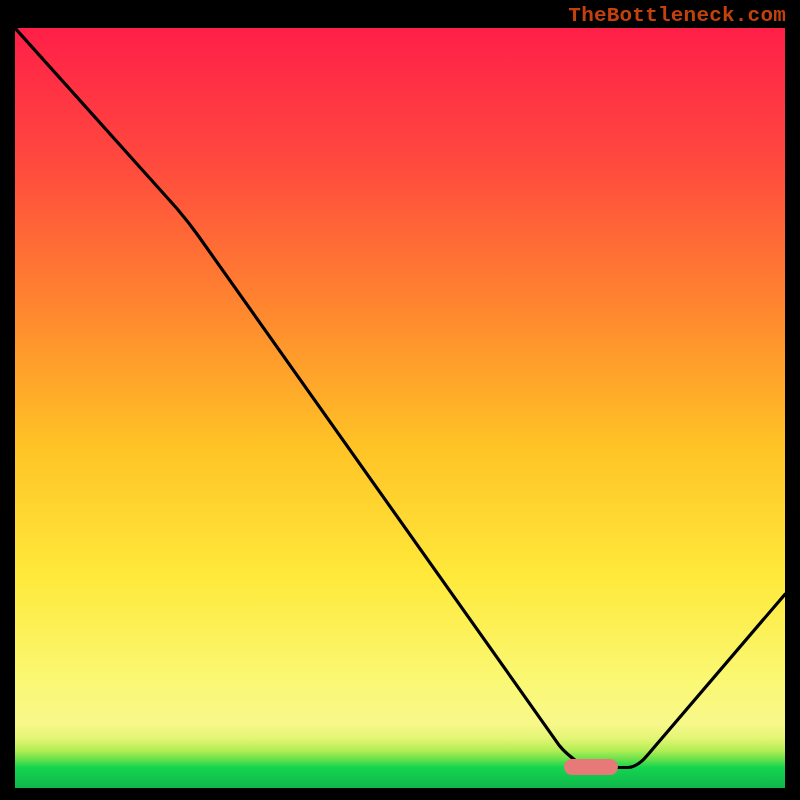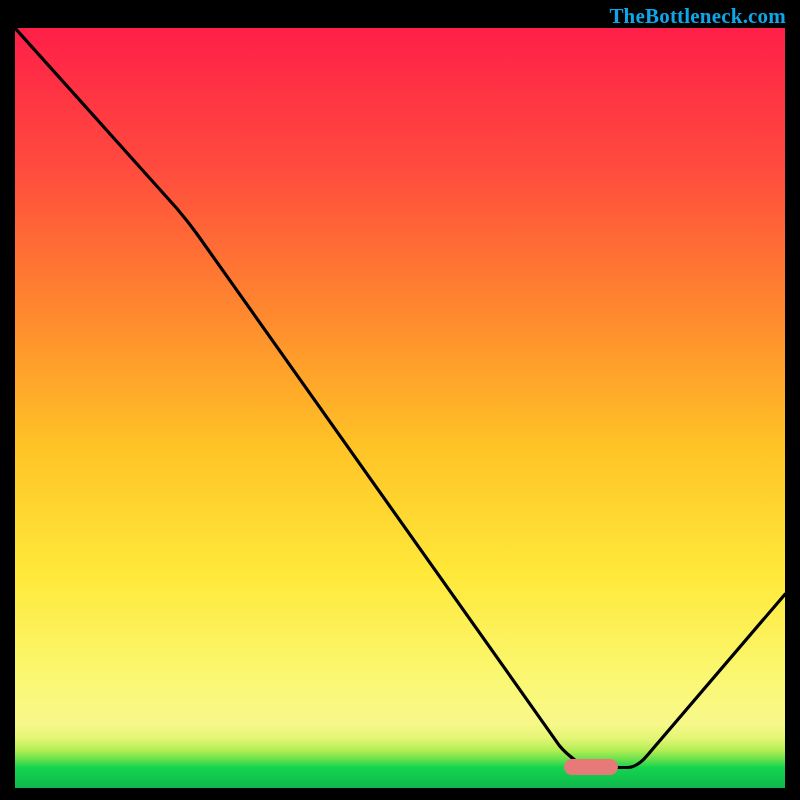--- a/index.html
+++ b/index.html
@@ -23,24 +23,24 @@
     position: absolute;
     left: 0;
     top: 0;
     width: 770px;
     height: 760px;
   }
   .watermark {
     position: absolute;
     top: 4px;
     right: 14px;
-    font-family: Liberation Serif, serif;
+    font-family: Liberation Mono, monospace;
     font-size: 21px;
     font-weight: 600;
-    color: #0ea5e9;
+    color: #c2410c;
     letter-spacing: 0.2px;
   }
   .marker {
     position: absolute;
     width: 54px;
     height: 16px;
     border-radius: 8px;
   }
 </style>
 </head>

